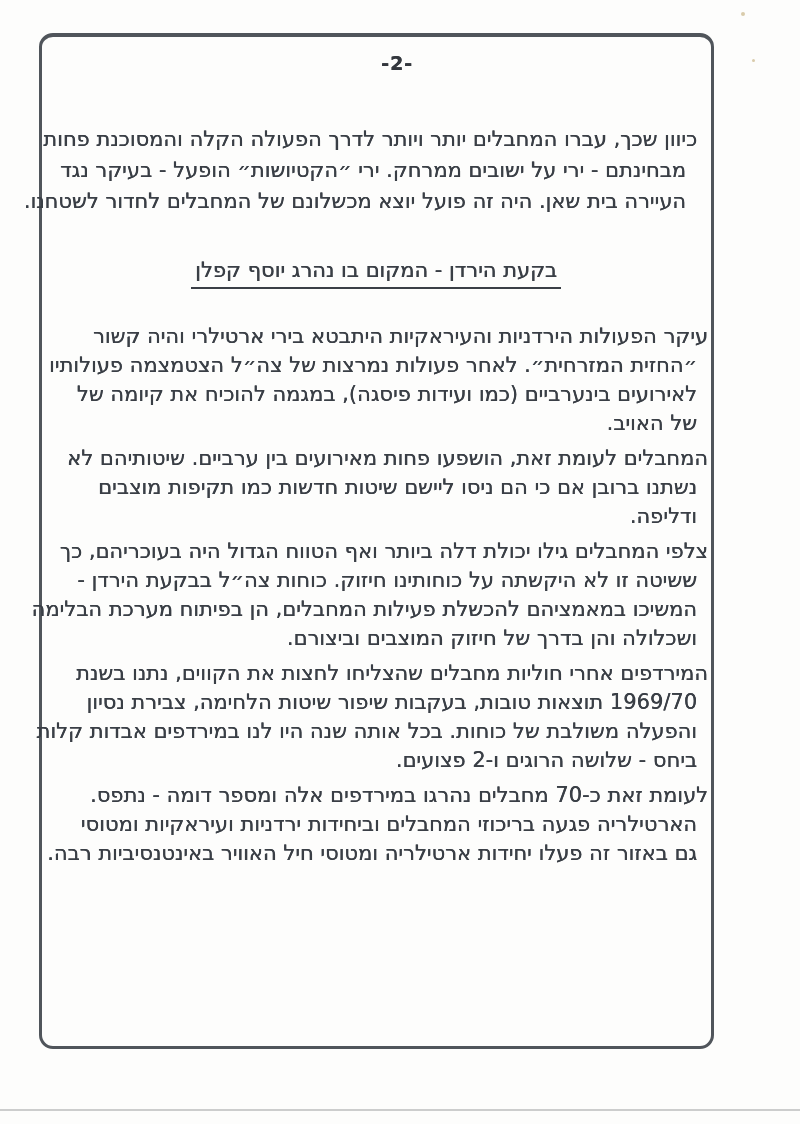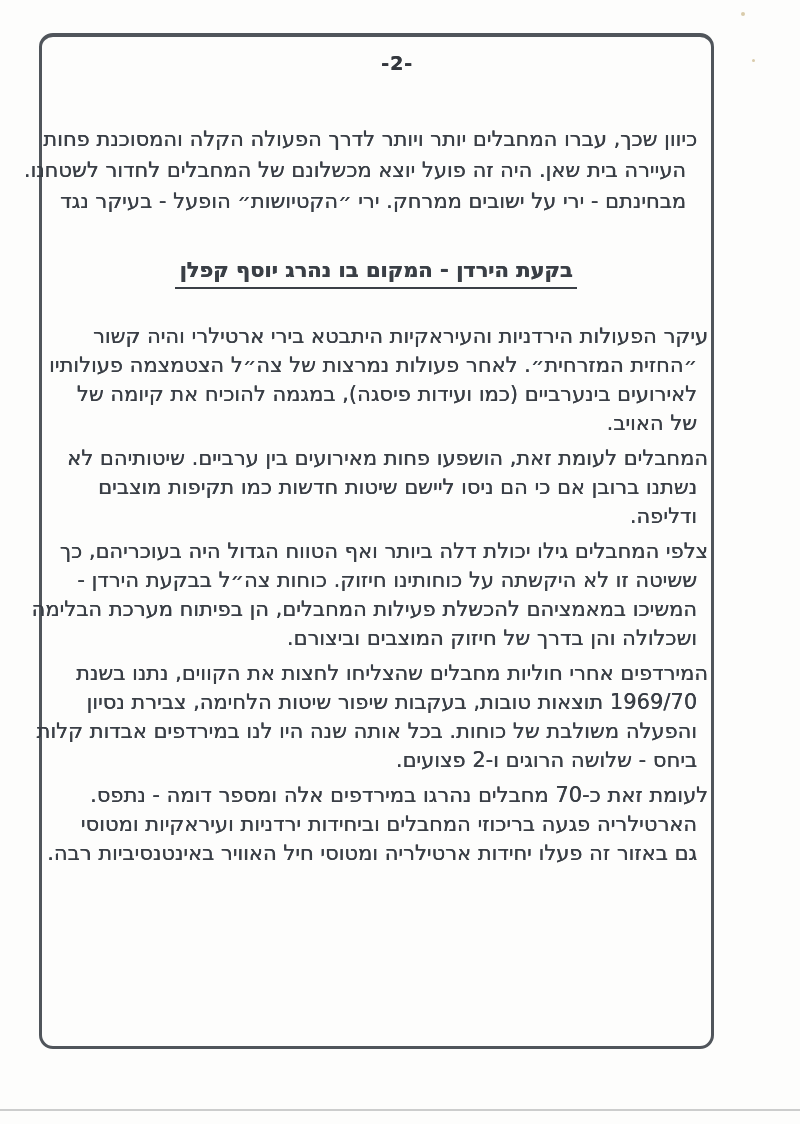--- a/index.html
+++ b/index.html
@@ -60,21 +60,21 @@
   .heading-wrap {
     position: absolute;
     top: 255px;
     left: 0;
     right: 0;
     text-align: center;
     line-height: 30px;
   }
   .heading-text {
     display: inline-block;
-    font-weight: bold;
+    font-weight: normal;
     border-bottom: 2px solid #3a3f46;
     padding: 0 4px 2px 4px;
     text-shadow: 0.5px 0 0 #3a3f46;
   }
   .body-text {
     position: absolute;
     top: 322px;
     left: 0;
     right: 0;
     line-height: 29px;
@@ -114,22 +114,22 @@
 <div class="sheet">
 
   <div class="frame"></div>
 
   <div class="page-number">-2-</div>
 
   <div class="content">
 
     <div class="intro para">
       <div class="t-line">כיוון שכך, עברו המחבלים יותר ויותר לדרך הפעולה הקלה והמסוכנת פחות</div>
+      <div class="t-line">מבחינתם - ירי על ישובים ממרחק. ירי ״הקטיושות״ הופעל - בעיקר נגד</div>
       <div class="t-line">העיירה בית שאן. היה זה פועל יוצא מכשלונם של המחבלים לחדור לשטחנו.</div>
-      <div class="t-line">מבחינתם - ירי על ישובים ממרחק. ירי ״הקטיושות״ הופעל - בעיקר נגד</div>
     </div>
 
     <div class="heading-wrap">
       <span class="heading-text">בקעת הירדן - המקום בו נהרג יוסף קפלן</span>
     </div>
 
     <div class="body-text">
 
       <div class="para">
         <div class="t-line">עיקר הפעולות הירדניות והעיראקיות היתבטא בירי ארטילרי והיה קשור</div>

